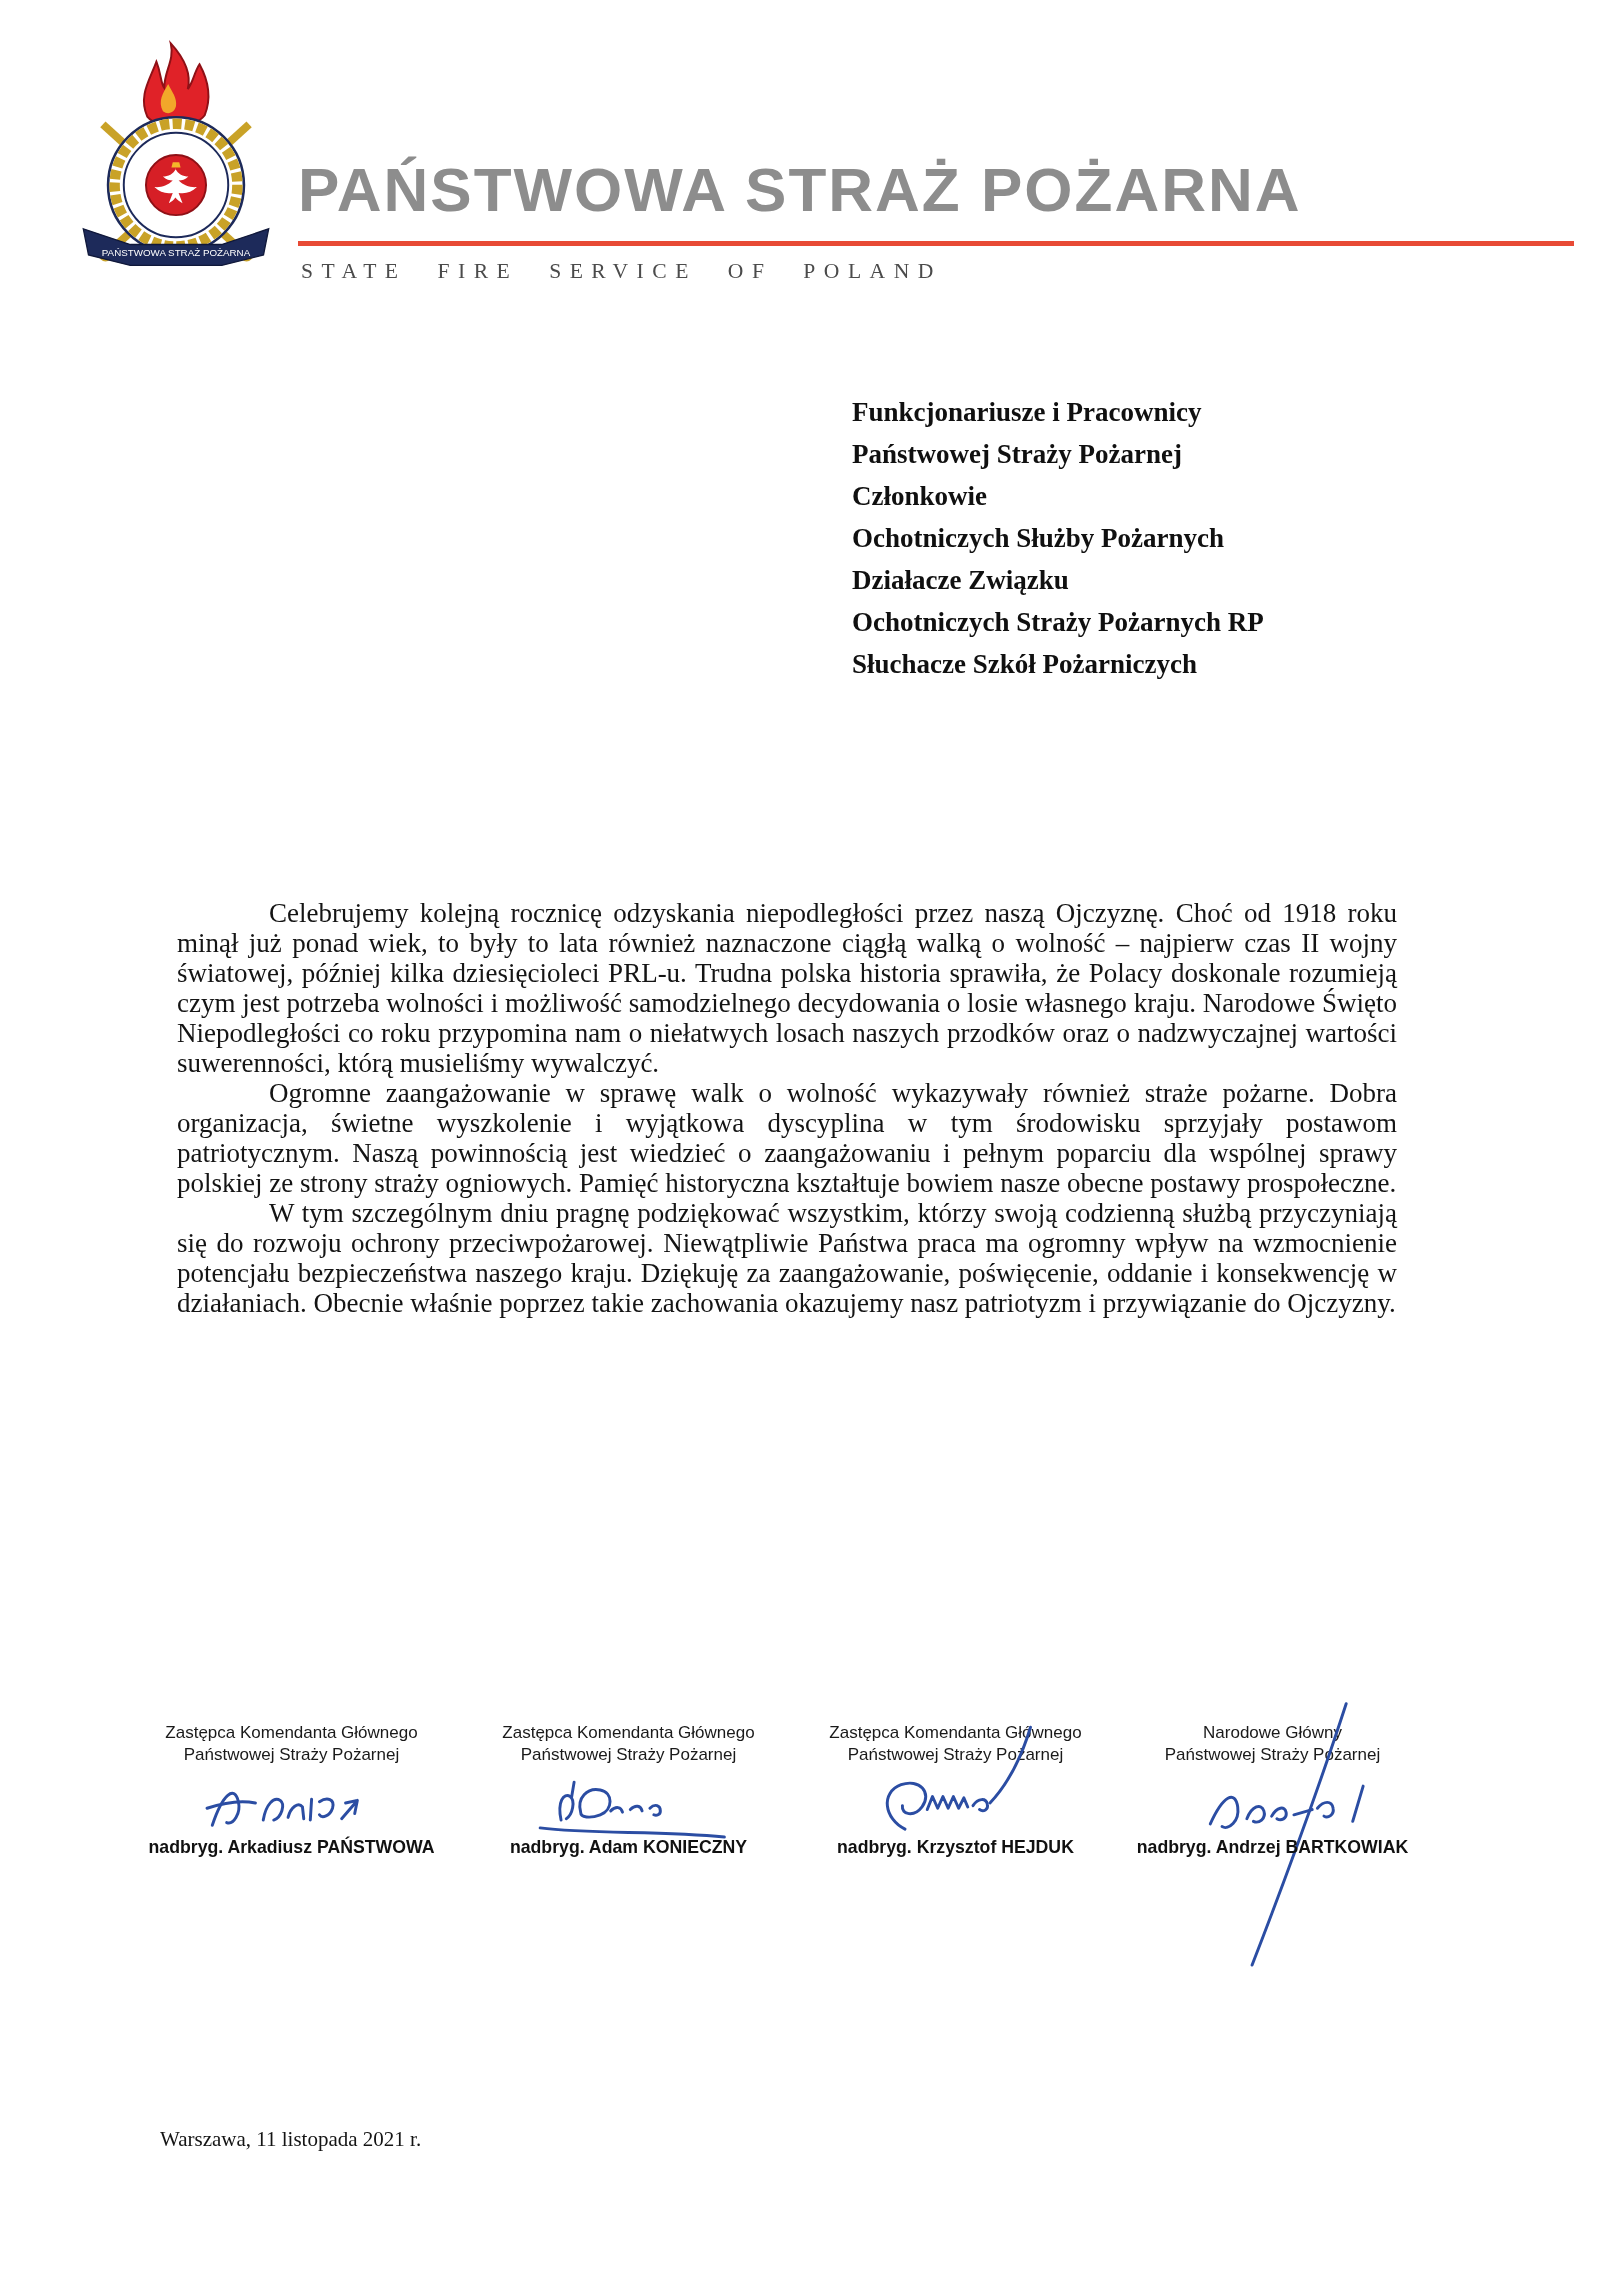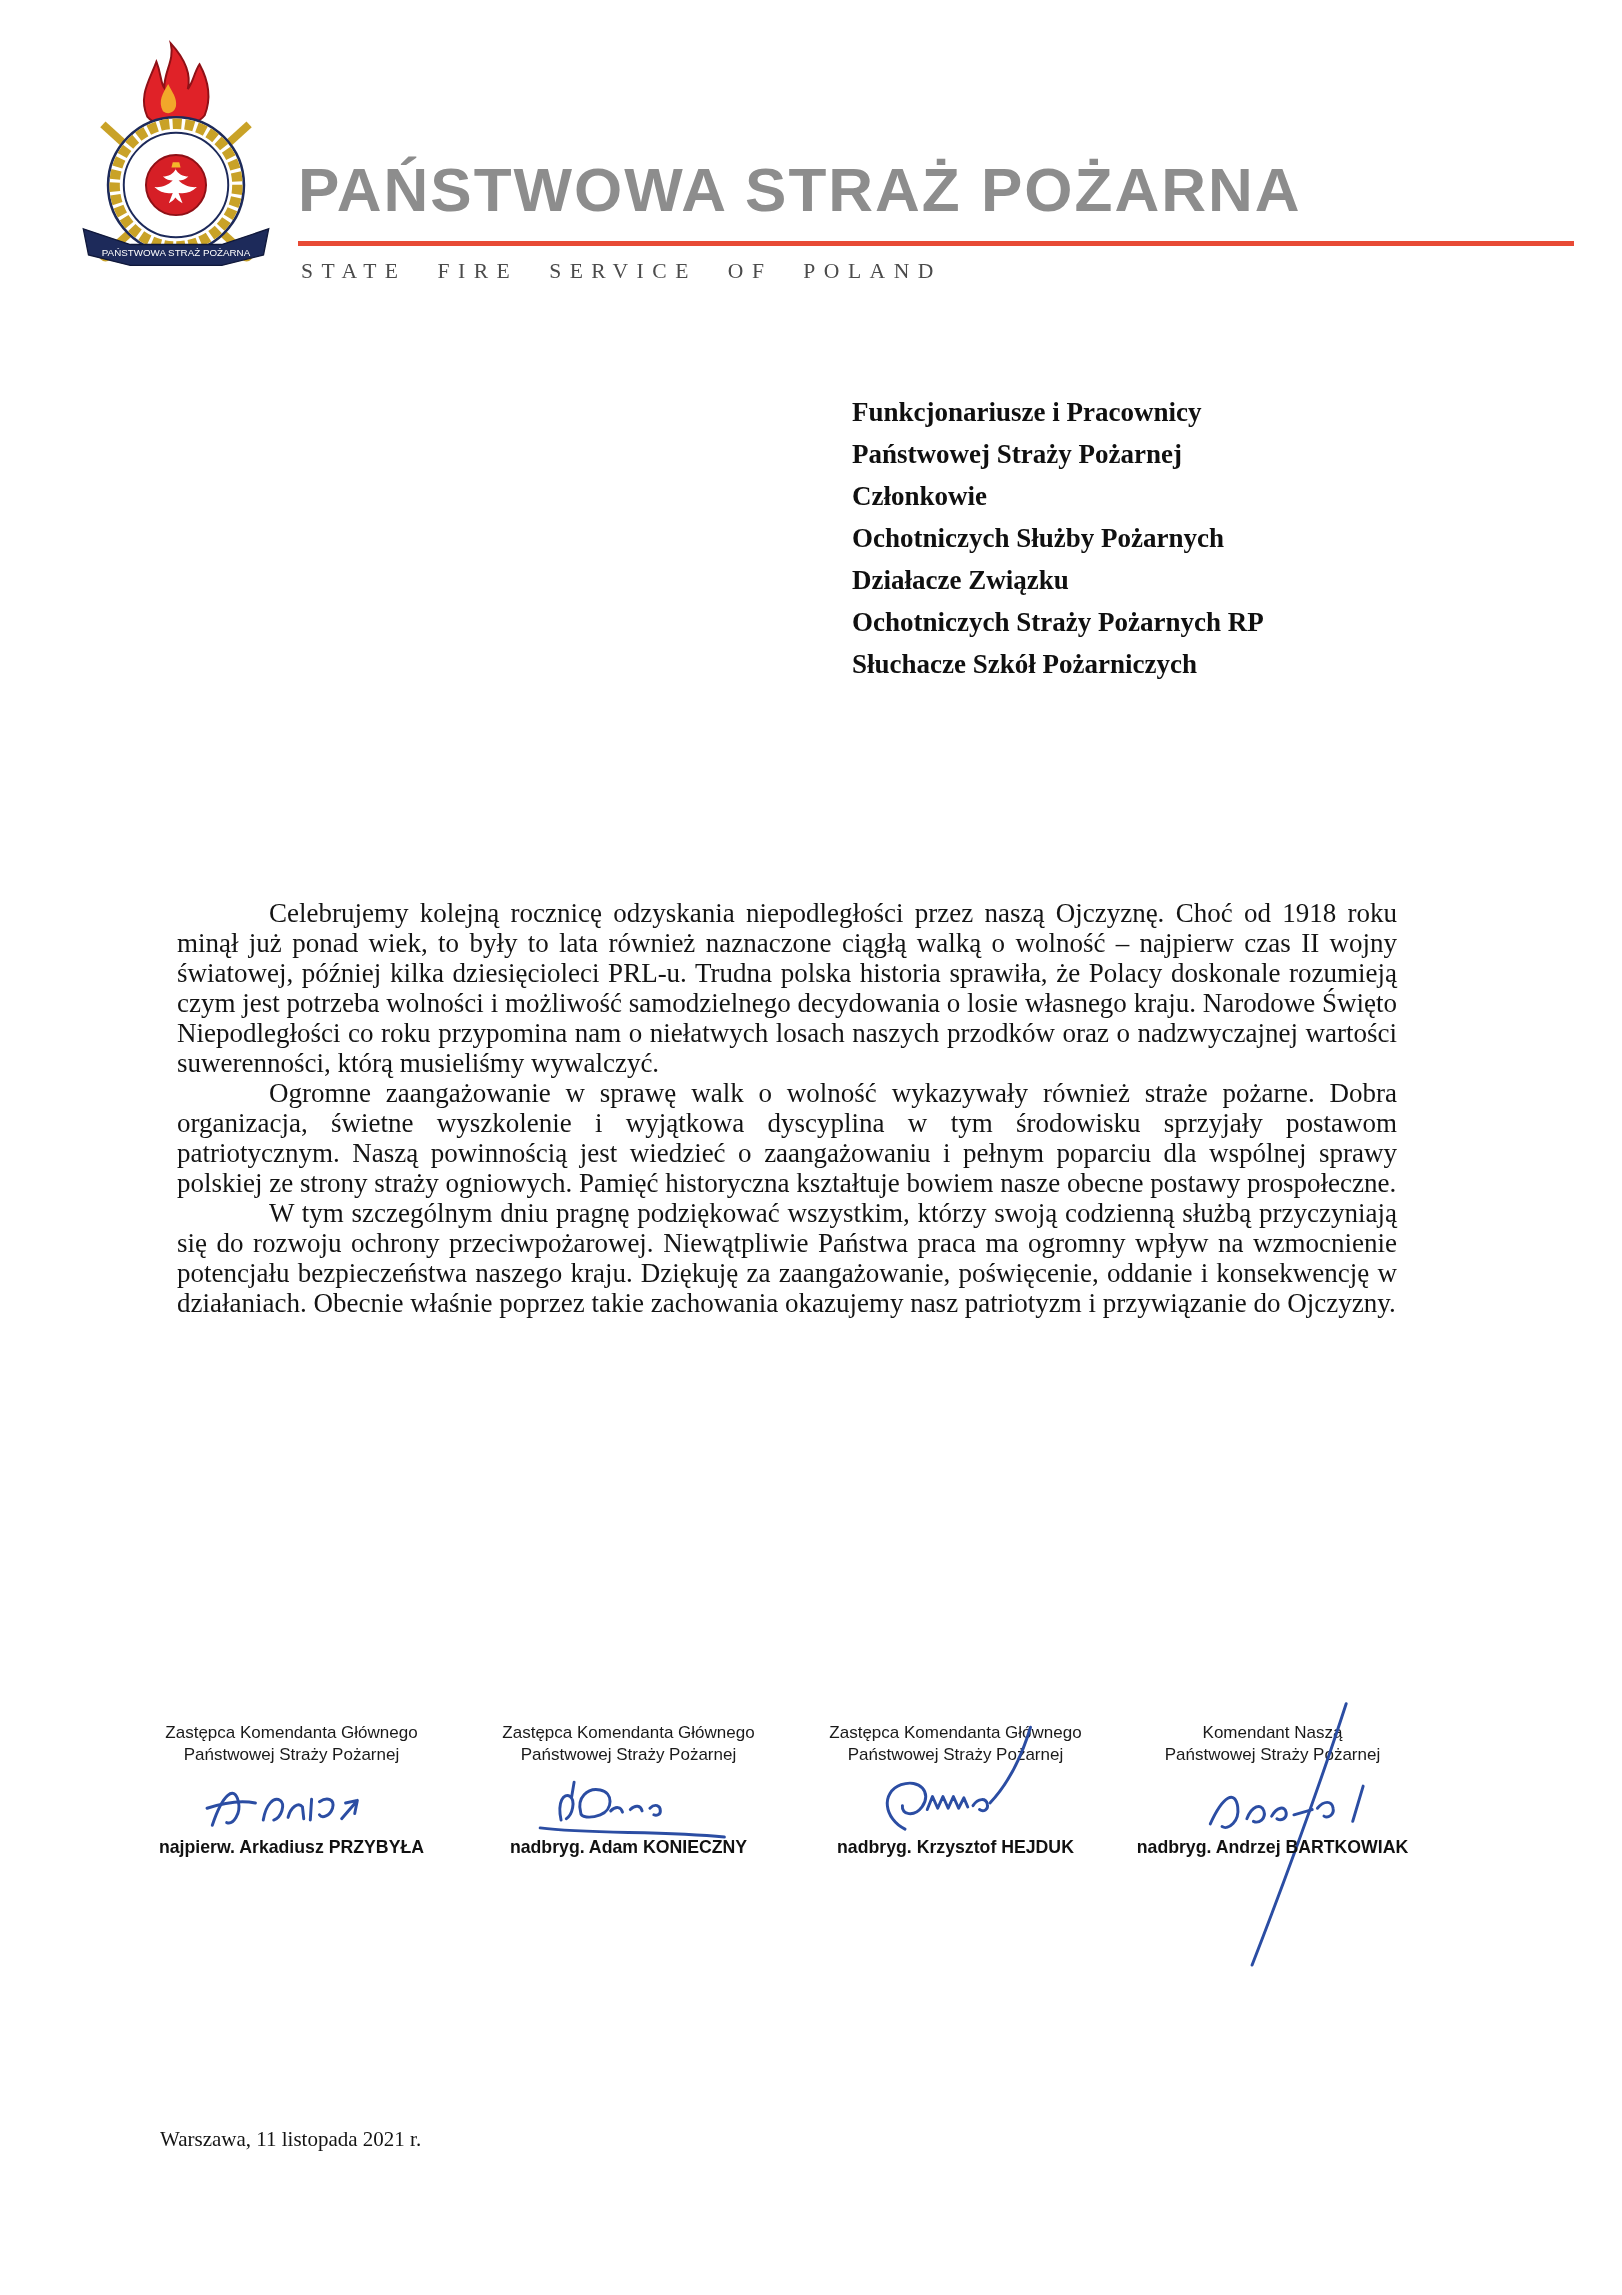--- a/index.html
+++ b/index.html
@@ -194,21 +194,21 @@
     <div class="sig-title">Państwowej Straży Pożarnej</div>
     <svg class="sig-ink" width="196" height="72" viewBox="0 0 300 110" aria-hidden="true">
       <path d="M28 86 C44 38 62 24 68 50 C72 68 60 86 50 82"></path>
       <path d="M20 60 C50 50 76 48 94 52"></path>
       <path d="M106 78 C110 54 122 42 132 48 C140 54 134 74 122 78"></path>
       <path d="M144 74 C148 58 160 50 166 58 L168 76"></path>
       <path d="M180 46 L178 78"></path>
       <path d="M192 50 C204 42 216 46 212 60 C208 72 196 76 192 70"></path>
       <path d="M226 76 L250 48 M250 48 L246 68 M250 48 L232 52"></path>
     </svg>
-    <div class="sig-name">najpierw. Arkadiusz PRZYBYŁA</div>
+    <div class="sig-name">nadbryg. Arkadiusz PAŃSTWOWA</div>
   </div>
 
   <div class="sig-col c2">
     <div class="sig-title">Zastępca Komendanta Głównego</div>
     <div class="sig-title">Państwowej Straży Pożarnej</div>
     <svg class="sig-ink" width="196" height="72" viewBox="0 0 300 110" aria-hidden="true">
       <path d="M46 78 C40 50 50 36 60 42 C68 48 64 70 54 76 M62 44 L66 20"></path>
       <path d="M76 66 C70 44 86 28 106 32 C126 36 126 62 106 70 C90 76 76 74 76 66"></path>
       <path d="M122 64 C130 56 138 58 140 66"></path>
       <path d="M152 62 C160 54 168 56 170 64"></path>
@@ -224,21 +224,21 @@
     <svg class="sig-ink" width="196" height="72" viewBox="0 0 300 110" aria-hidden="true">
       <path d="M72 92 C40 76 34 36 66 24 C94 14 114 36 98 58 C86 74 66 70 68 56"></path>
       <path d="M106 62 L114 42 L122 60 L130 42 L138 60 L146 42 L154 60 L162 44 L168 58"></path>
       <path d="M176 56 C184 44 196 44 198 54 C200 62 192 66 186 62"></path>
       <path d="M202 52 C232 20 252 -24 264 -64"></path>
     </svg>
     <div class="sig-name">nadbryg. Krzysztof HEJDUK</div>
   </div>
 
   <div class="sig-col c4">
-    <div class="sig-title">Komendant Naszą</div>
+    <div class="sig-title">Narodowe Główny</div>
     <div class="sig-title">Państwowej Straży Pożarnej</div>
     <svg class="sig-ink" width="196" height="72" viewBox="0 0 300 110" aria-hidden="true">
       <path d="M54 84 C74 40 92 32 96 58 C99 80 82 94 72 88"></path>
       <path d="M110 76 C118 56 132 52 136 64 C140 76 128 84 120 80"></path>
       <path d="M148 72 C156 58 168 56 170 66 C172 76 162 80 156 76"></path>
       <path d="M182 70 L210 62"></path>
       <path d="M218 60 C228 48 240 48 242 60 C244 70 234 76 228 72"></path>
       <path d="M262 -100 C236 -20 180 140 118 300"></path>
       <path d="M288 26 L272 80"></path>
     </svg>

